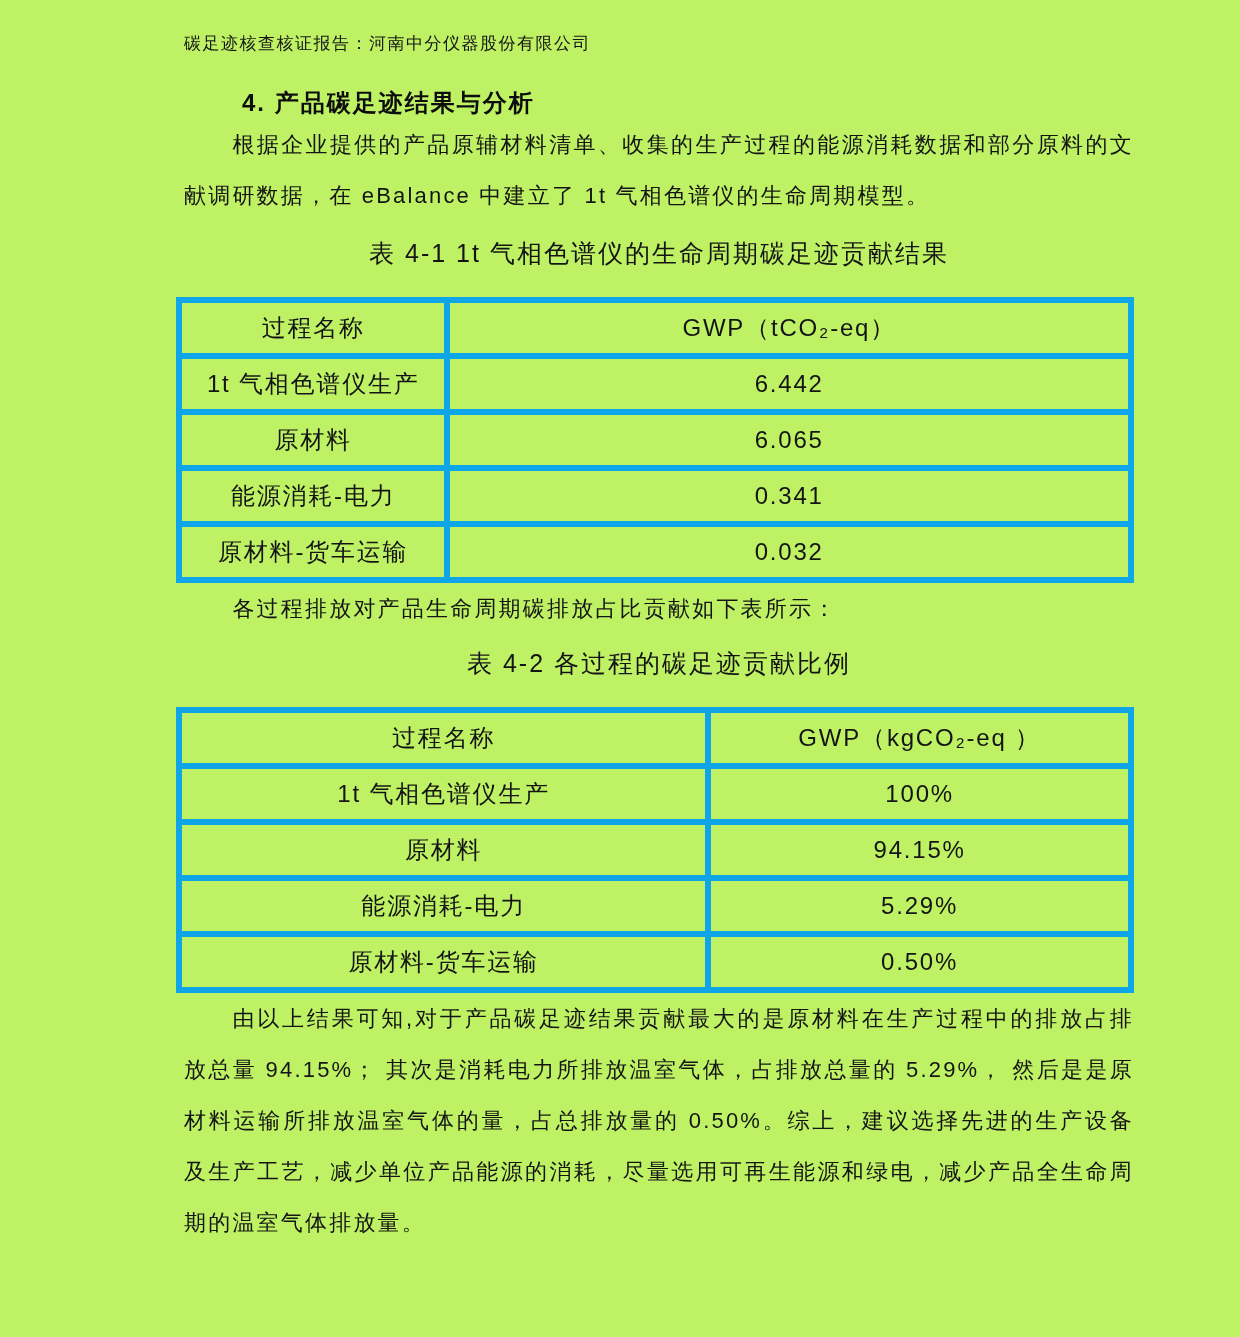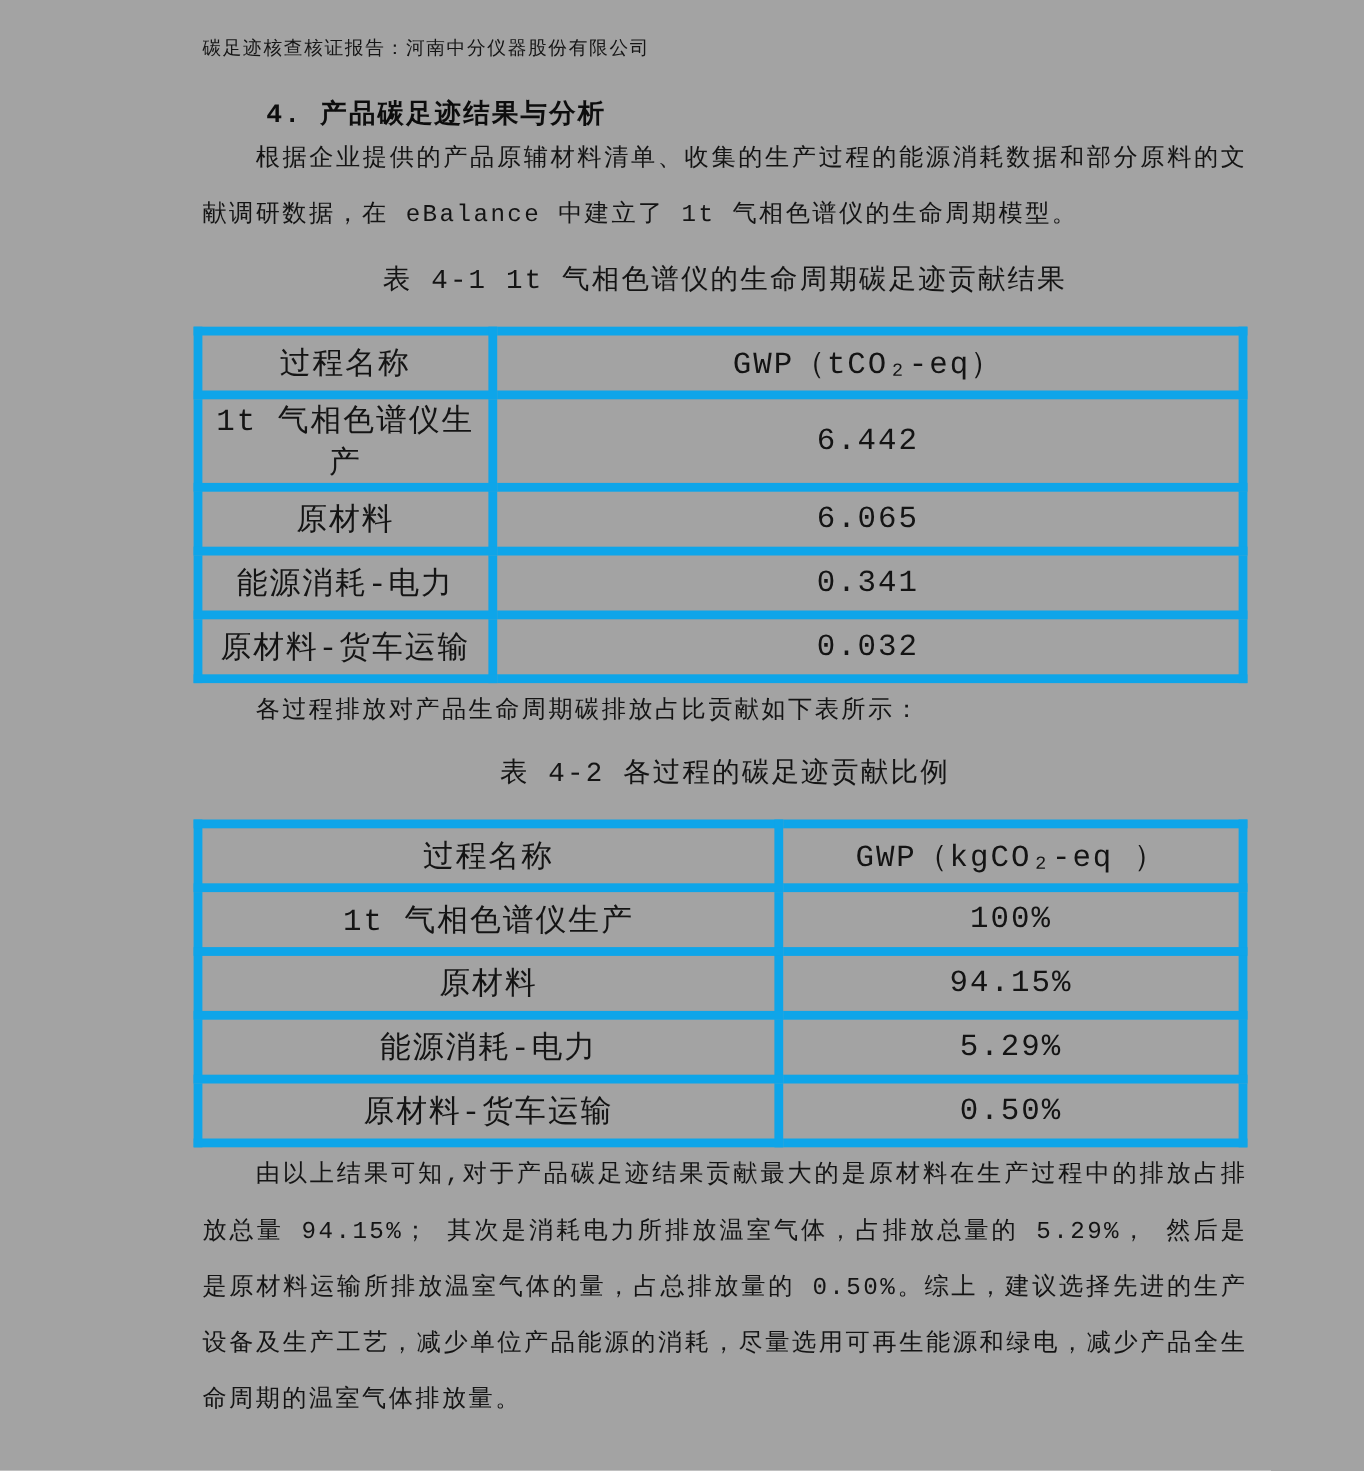--- a/index.html
+++ b/index.html
@@ -1,23 +1,23 @@
 <!DOCTYPE html>
 <html><head>
 <meta charset="utf-8">
 <style>
   html, body { margin: 0; padding: 0; background: #e8e8e8; }
   .page {
     position: relative;
     width: 1240px;
     height: 1337px;
     margin: 0 auto;
-    background: #a3a3a3;
+    background: #bef264;
     color: #111111;
-    font-family: Liberation Mono, monospace;
+    font-family: Liberation Sans, sans-serif;
     box-sizing: border-box;
     padding: 32px 106px 0 184px;
     overflow: hidden;
   }
   .report-header {
     font-size: 17px;
     letter-spacing: 1.5px;
     color: #151515;
   }
   .section-title {
@@ -50,22 +50,22 @@
   .p-ratio { margin-top: 26px; }
   .p-conclusion { margin-top: 13px; line-height: 50px; }
   table.data-table {
     width: 100%;
     border-collapse: collapse;
     table-layout: fixed;
     margin-left: -8px;
     width: calc(100% + 8px);
   }
   table.data-table td, table.data-table th {
-    border: 8px solid #0ea5e9;
-    font-size: 28px;
+    border: 6px solid #0ea5e9;
+    font-size: 24px;
     font-weight: normal;
     text-align: center;
     vertical-align: middle;
     height: 50px;
     padding: 0 4px;
     letter-spacing: 1.8px;
     color: #141414;
   }
   .t1-col-name { width: 28.2%; }
   .t2-col-name { width: 55.6%; }

